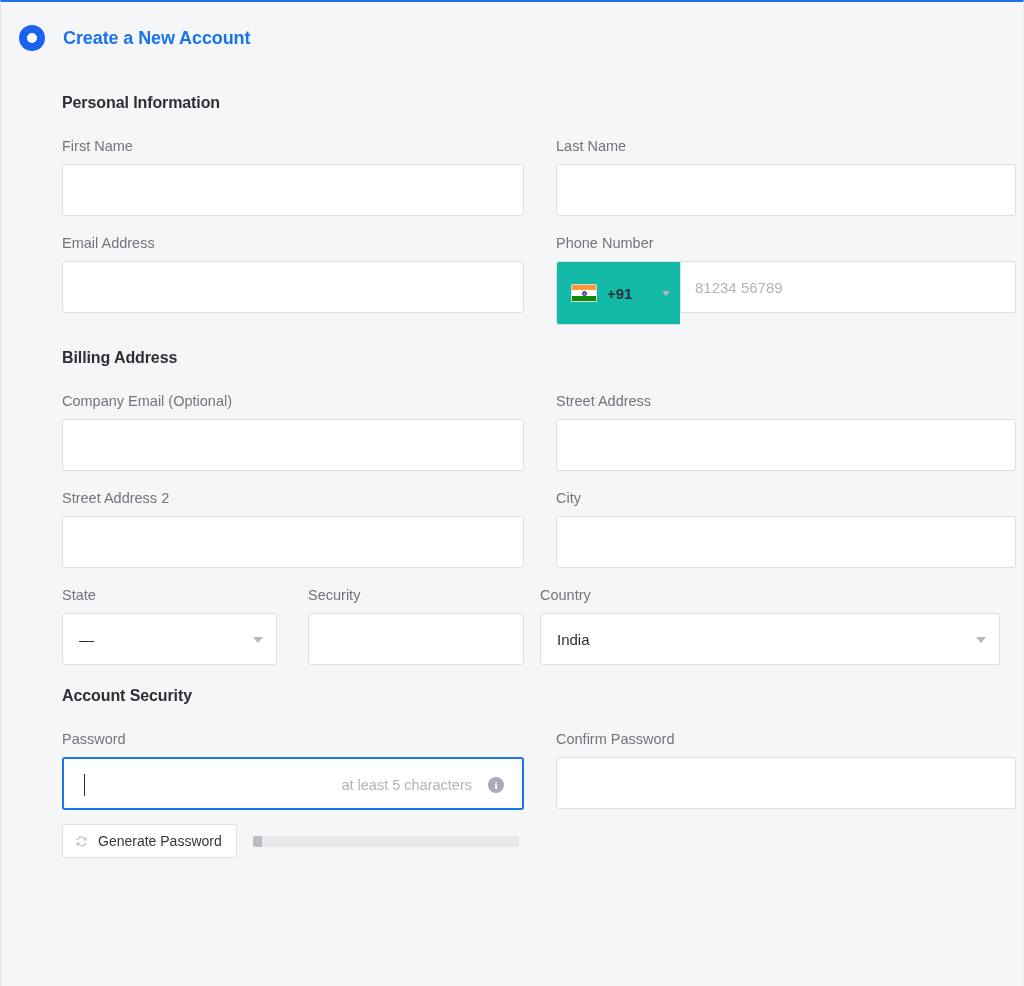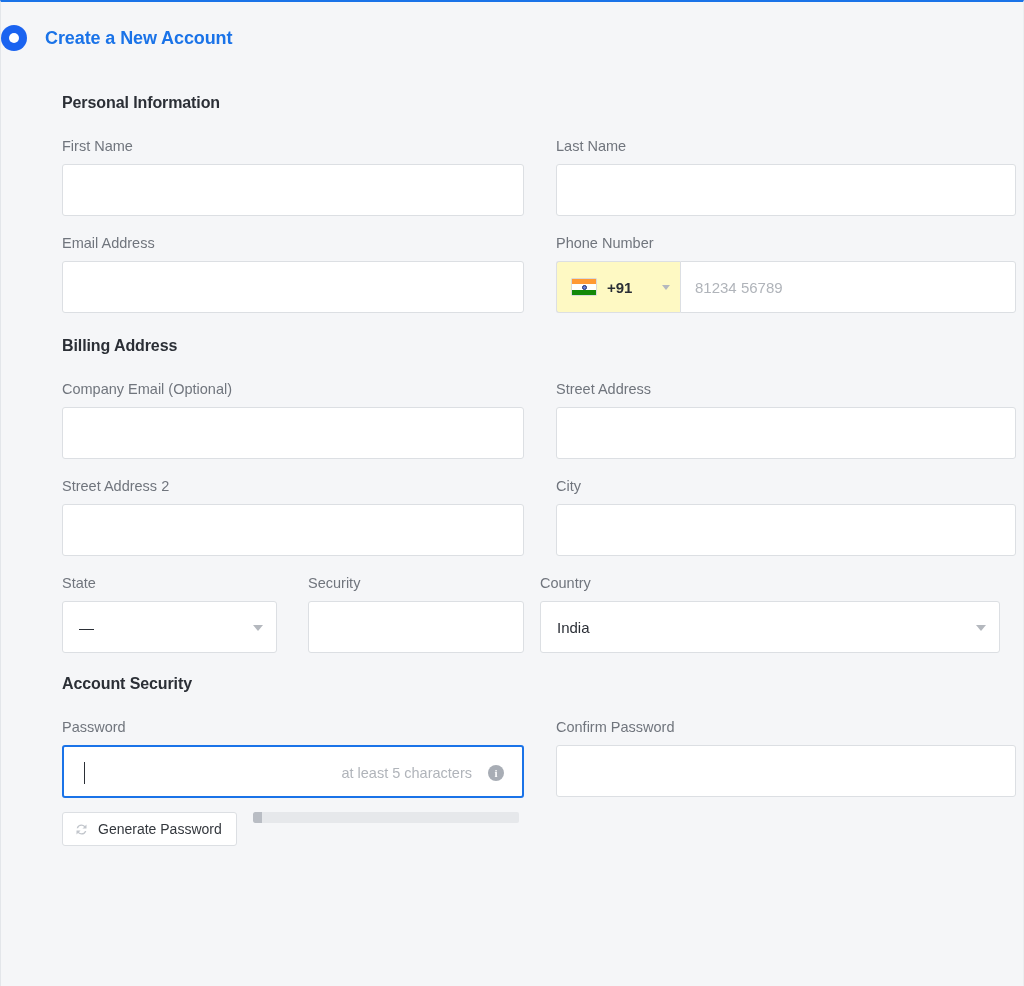--- a/index.html
+++ b/index.html
@@ -24,20 +24,21 @@
   }
 
   
   .header {
     position: absolute;
     left: 0; top: 0;
     width: 100%;
     height: 72px;
     display: flex;
     align-items: center;
+    padding-left: 18px;
   }
   .radio-outer {
     width: 26px; height: 26px;
     border-radius: 50%;
     background: #1a63f0;
     display: flex;
     align-items: center;
     justify-content: center;
     flex: 0 0 auto;
   }
@@ -103,22 +104,22 @@
   .input::placeholder { color: #b0b4ba; }
 
   
   .phone-group {
     display: flex;
     width: 100%;
   }
   .country-code {
     width: 124px;
     flex: 0 0 124px;
-    height: 52px;
-    background: #fef9c3;
+    height: 64px;
+    background: #14b8a6;
     border: 1px solid #dcdfe3;
     border-right: none;
     border-radius: 3px 0 0 3px;
     display: flex;
     align-items: center;
     padding: 0 10px 0 14px;
     cursor: pointer;
   }
   .flag {
     width: 26px; height: 18px;
@@ -258,20 +259,21 @@
     font-size: 11px;
     font-weight: 700;
     line-height: 16px;
     text-align: center;
     font-family: "Liberation Serif", serif;
     cursor: pointer;
   }
 
   .pwd-tools {
     display: flex;
+    align-items: center;
     margin-top: 12px;
   }
   .gen-btn {
     height: 34px;
     background: #ffffff;
     border: 1px solid #dcdfe3;
     border-radius: 3px;
     display: inline-flex;
     align-items: center;
     padding: 0 14px 0 11px;

